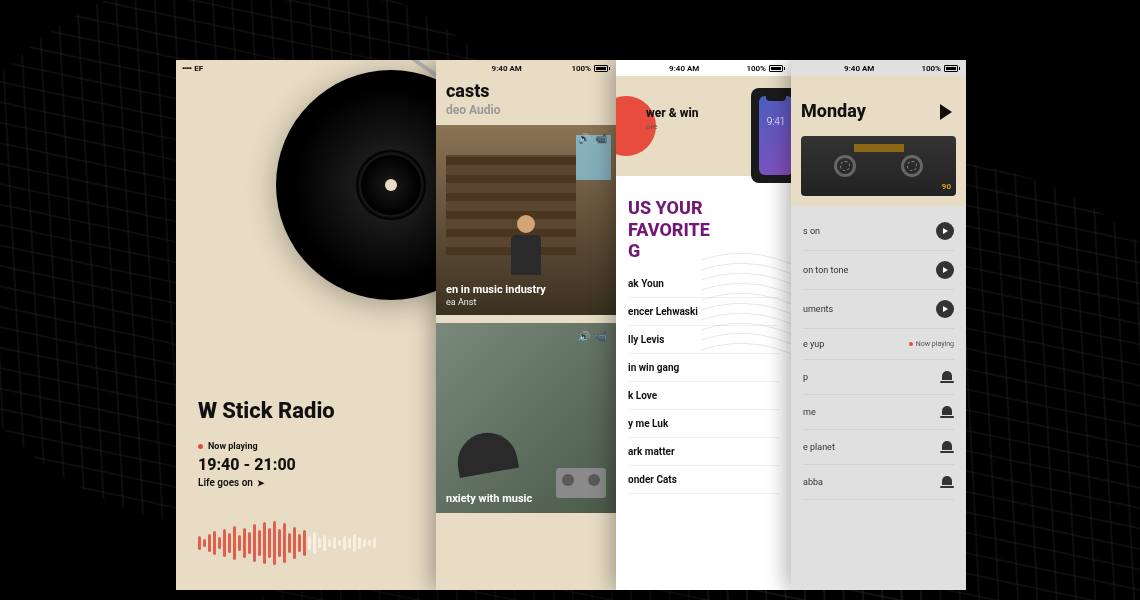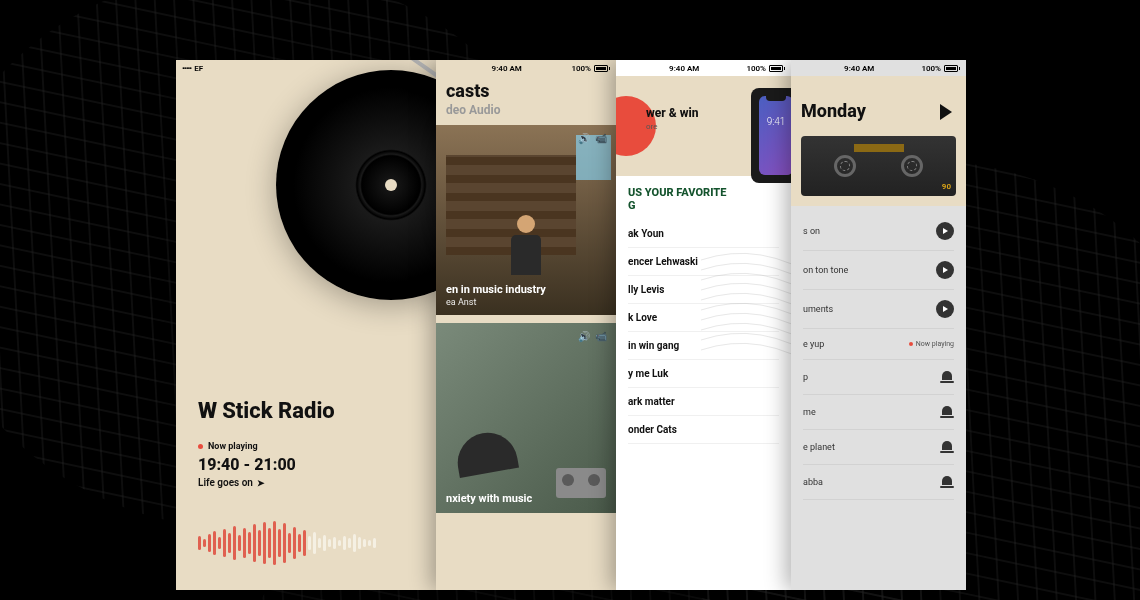--- a/index.html
+++ b/index.html
@@ -62,21 +62,21 @@
 .s3{width:175px;flex:0 0 175px;background:#fff}
 .s3-top{height:100px;background:#e8dcc4;position:relative}
 .red-circle{position:absolute;top:20px;left:-20px;width:60px;height:60px;background:#e84c3d;border-radius:50%}
 .s3-promo{position:absolute;top:30px;left:30px}
 .s3-promo-title{font-size:12px;font-weight:800;color:#111}
 .s3-promo-sub{font-size:8px;color:#555;margin-top:2px}
 .phone-mock{position:absolute;top:12px;right:-10px;width:50px;height:95px;background:#1a1a1a;border-radius:8px;padding:8px}
 .phone-screen{width:100%;height:100%;background:linear-gradient(135deg,#4a5fc1,#8a4fc1);border-radius:6px;position:relative}
 .phone-time{position:absolute;top:25%;left:0;right:0;text-align:center;color:#fff;font-size:10px;font-weight:300}
 .phone-notch{position:absolute;top:0;left:50%;transform:translateX(-50%);width:20px;height:5px;background:#1a1a1a;border-radius:0 0 4px 4px}
-.s3-heading{padding:10px 12px 8px;font-size:11px;font-weight:800;color:#14532d;line-height:1.2}
+.s3-heading{padding:21px 12px 8px;font-size:18px;font-weight:800;color:#701a75;line-height:1.2}
 .s3-list{padding:0 12px}
 .s3-item{padding:8px 0;font-size:10px;font-weight:700;color:#111;border-bottom:1px solid #f0f0f0}
 .wave-overlay{position:absolute;top:180px;right:-30px;width:120px;height:160px;opacity:.4;pointer-events:none}
 
 
 .s4{width:175px;flex:0 0 175px;background:#e0e0e0}
 .s4-top{height:130px;background:#e8dcc4;position:relative;padding:4px 10px}
 .s4-title{font-size:18px;font-weight:800;color:#111;margin-top:20px}
 .play-tri{position:absolute;top:28px;right:14px;width:0;height:0;border-left:12px solid #111;border-top:8px solid transparent;border-bottom:8px solid transparent}
 .cassette{position:absolute;bottom:10px;left:10px;right:10px;height:60px;background:linear-gradient(180deg,#333 0,#222 100%);border-radius:4px;display:flex;align-items:center;justify-content:space-around;padding:0 10px}
@@ -251,22 +251,22 @@
             <div class="phone-notch"></div>
             <div class="phone-time">9:41</div>
           </div>
         </div>
   </div>
   <div class="s3-heading"><span>US YOUR FAVORITE</span><br><span>G</span></div>
   <div class="s3-list" id="s3list">
         <div class="s3-item">ak Youn</div>
         <div class="s3-item">encer Lehwaski</div>
         <div class="s3-item">lly Levis</div>
+        <div class="s3-item">in win gang</div>
         <div class="s3-item">k Love</div>
-        <div class="s3-item">in win gang</div>
         <div class="s3-item">y me Luk</div>
         <div class="s3-item">ark matter</div>
         <div class="s3-item">onder Cats</div>
       </div>
   <div class="wave-overlay">
     <svg viewBox="0 0 120 160">
           <g stroke="#888" stroke-width="0.5" fill="none">
     <path d="M0 20 Q60 0 120 40"></path>
             <path d="M0 30 Q60 10 120 50"></path>
             <path d="M0 40 Q60 20 120 60"></path>

